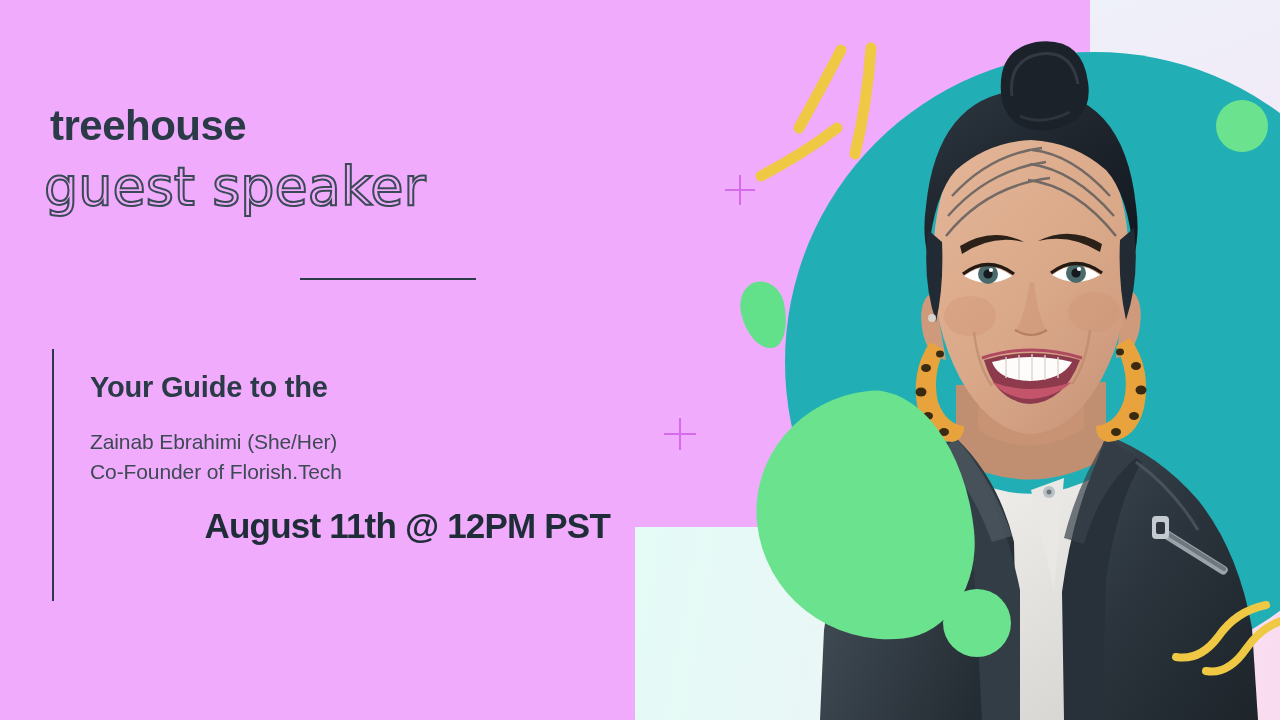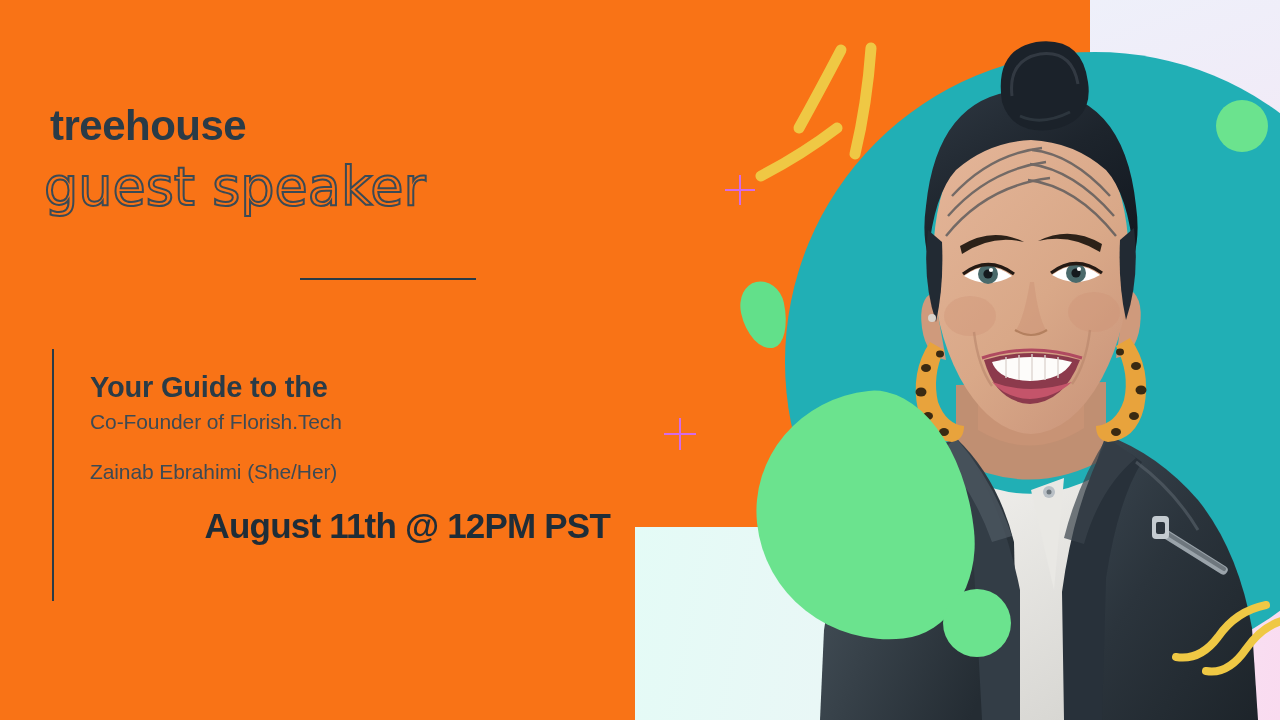--- a/index.html
+++ b/index.html
@@ -4,21 +4,21 @@
 <title>Treehouse Guest Speaker Series</title>
 <style>
   * { margin:0; padding:0; box-sizing:border-box; }
   html, body {
     width:1280px; height:720px; overflow:hidden;
     background:#ffffff;
     font-family:"Liberation Sans", sans-serif;
   }
   #stage {
     position:relative; width:1280px; height:720px;
-    background:#f97316; overflow:hidden;
+    background:#f0abfc; overflow:hidden;
   }
 
   
   .panel-tr {
     position:absolute; left:1090px; top:0; width:190px; height:720px;
     background:linear-gradient(160deg,#eef0fa 0%,#f3e8f6 38%,#fadcf0 75%,#fbe0f2 100%);
   }
   .panel-br {
     position:absolute; left:635px; top:527px; width:645px; height:193px;
     background:linear-gradient(100deg,#e4fbf6 0%,#e9f7f6 32%,#f1ebf6 62%,#fadbf0 100%);
@@ -329,18 +329,18 @@
   <div class="headline-outline">guest speaker</div>
 
   <div class="series-row">
     <span class="series-rule"></span>
   </div>
 
   <div class="accent-bar"></div>
 
   <div class="detail-block">
     <div class="talk-title">Your Guide to the</div>
+    <div class="speaker-line speaker-name">Zainab Ebrahimi (She/Her)</div>
     <div class="speaker-line">Co-Founder of Florish.Tech</div>
-    <div class="speaker-line speaker-name">Zainab Ebrahimi (She/Her)</div>
     <div class="datetime">August 11th @ 12PM PST</div>
   </div>
 
 </div>
 
 </body></html>

